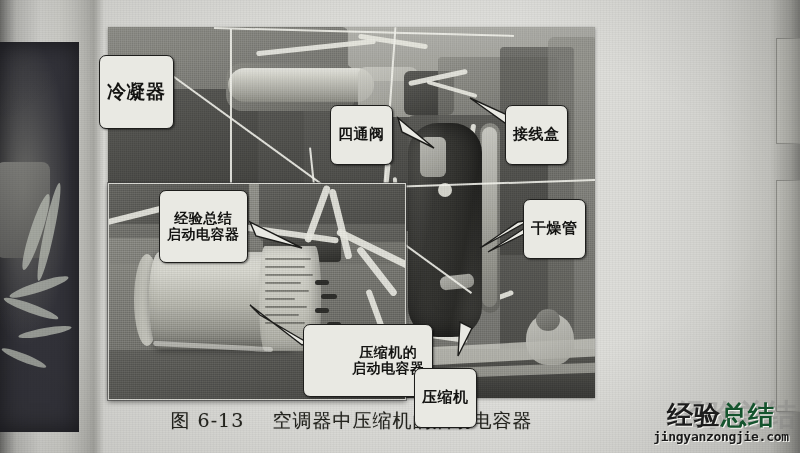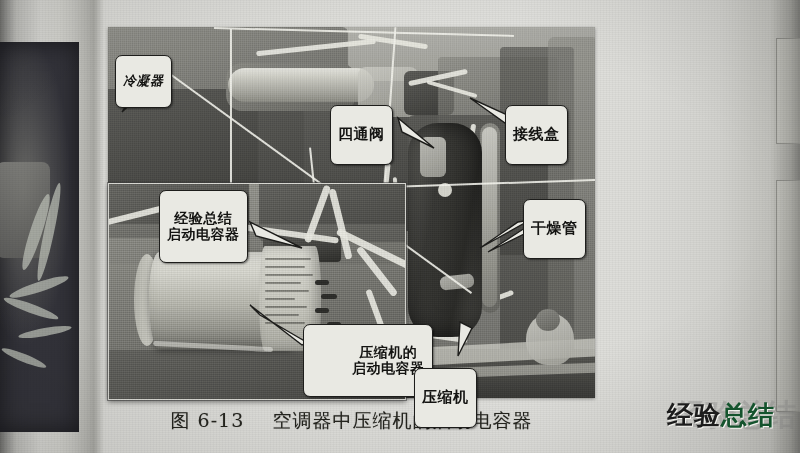--- a/index.html
+++ b/index.html
@@ -312,21 +312,21 @@
     <polygon points="0,0 10,10 58,38 52,40" fill="#e9e9e3" stroke="#1d1d1b" stroke-width="1.4"></polygon>
   </svg>
 </div>
 
 <div class="tail" style="left:452px;top:322px;">
   <svg width="30" height="40" viewBox="0 0 30 40">
     <polygon points="8,0 20,6 6,34" fill="#e9e9e3" stroke="#1d1d1b" stroke-width="1.4"></polygon>
   </svg>
 </div>
 
-<div class="callout" style="left:115px;top:55px;font-size:13px;font-style:italic;">
+<div class="callout" style="left:99px;top:55px;font-size:19px;">
   <span class="t">冷凝器</span>
 </div>
 
 <div class="callout" style="left:330px;top:105px;font-size:15px;">
   <span class="t">四通阀</span>
 </div>
 
 <div class="callout" style="left:505px;top:105px;font-size:15px;">
   <span class="t">接线盒</span>
 </div>
@@ -347,16 +347,17 @@
 
 <div class="callout" style="left:414px;top:368px;font-size:15px;">
   <span class="t">压缩机</span>
 </div>
 
 <div id="caption">图 6-13    空调器中压缩机的启动电容器</div>
 
 <div id="wm-ghost">经验总结</div>
 <div id="watermark">
   <div id="wm-cn"><span class="b">经验</span><span class="r">总结</span></div>
+  <div id="wm-url">jingyanzongjie.com</div>
 </div>
 
 <div id="grain"></div>
 <div id="vign"></div>
 
 </body></html>

